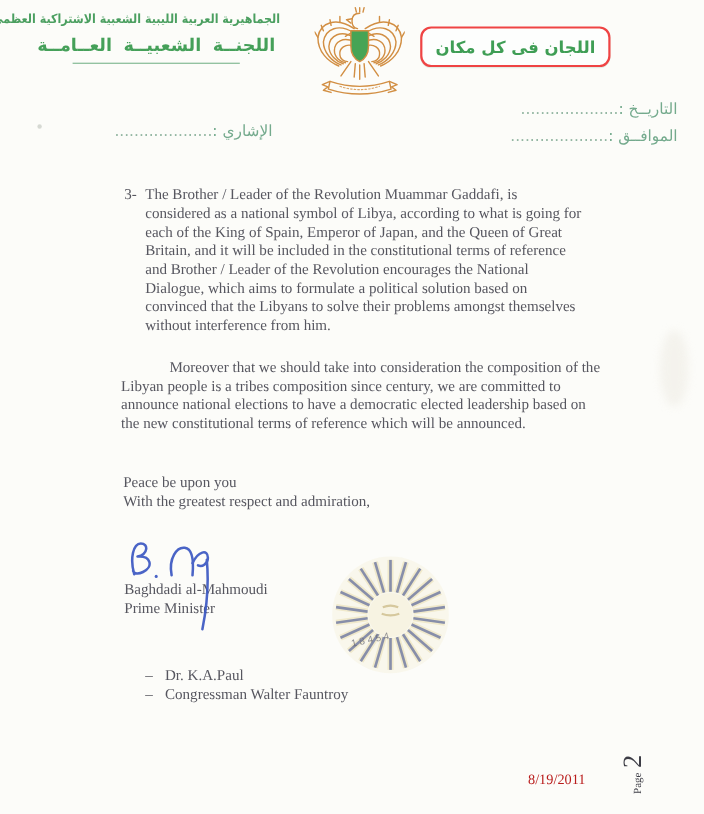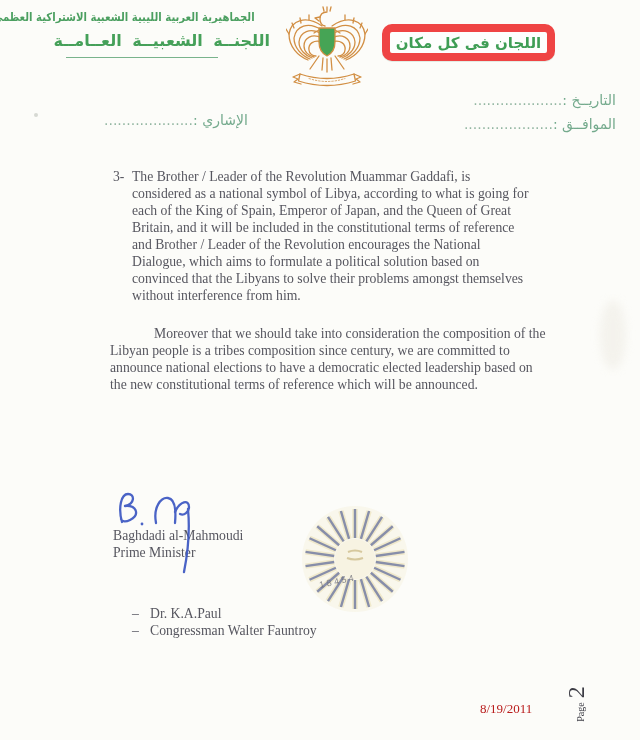--- a/index.html
+++ b/index.html
@@ -11,27 +11,27 @@
   }
   
   .org-block { position:absolute; left:14px; top:10px; width:256px; text-align:center; }
   .org-line1 {
     font-family:"DejaVu Sans", sans-serif; direction:rtl; white-space:nowrap;
     font-weight:bold; font-size:11.5px; color:#4b9f60;
     transform:scaleX(.88); transform-origin:50% 50%;
   }
   .org-line2 {
     font-family:"DejaVu Sans", sans-serif; direction:rtl; white-space:nowrap;
-    font-weight:bold; font-size:16px; color:#45a059; margin-top:7px; word-spacing:5px;text-align:right;
+    font-weight:bold; font-size:16px; color:#45a059; margin-top:7px; word-spacing:5px;
   }
   .org-rule { width:152px; margin:7px auto 0; border-top:1.5px solid #79b38c; }
   .emblem { position:absolute; left:286px; top:5px; width:82px; height:86px; }
   .slogan-box {
     position:absolute; left:382px; top:24px; width:173px; height:37px;
-    border:8px solid #ef4444; border-radius:10px; background:#fdfefd;
+    border:2px solid #ef4444; border-radius:10px; background:#fdfefd;
     display:flex; align-items:center; justify-content:center;
     box-shadow:0 1px 0 #e3ece4;
   }
   .slogan-box span {
     font-family:"DejaVu Sans", sans-serif; direction:rtl; font-weight:bold;
     font-size:15px; color:#3f9e55;
   }
   
   .field {
     position:absolute; direction:rtl; white-space:nowrap;
@@ -134,20 +134,22 @@
 Dialogue, which aims to formulate a political solution based on
 convinced that the Libyans to solve their problems amongst themselves
 without interference from him.</div>
   </div>
 
   <div class="para2 bodytext prewrap">Moreover that we should take into consideration the composition of the
 Libyan people is a tribes composition since century, we are committed to
 announce national elections to have a democratic elected leadership based on
 the new constitutional terms of reference which will be announced.</div>
 
+  <div class="closing bodytext prewrap">Peace be upon you
+With the greatest respect and admiration,</div>
 
   <svg class="sig-svg" viewBox="0 0 110 92">
     <g stroke="#3b57c2" fill="none" stroke-width="2.3" stroke-linecap="round" stroke-linejoin="round" opacity=".92">
       <path d="M14 40 C10 26 13 12 20 12 C27 12 27 22 17 24 C29 23 32 33 22 38 C18 40 14 40 13 37"></path>
       <circle cx="34" cy="42" r="1.4" fill="#3b57c2" stroke="none"></circle>
       <path d="M48 41 C45 25 53 15 60 16 C68 17 68 30 67 41"></path>
       <path d="M67 30 C72 19 81 17 81 25 C81 30 76 34 72 32"></path>
       <path d="M80 27 C82 48 80 70 76 90"></path>
     </g>
   </svg>

